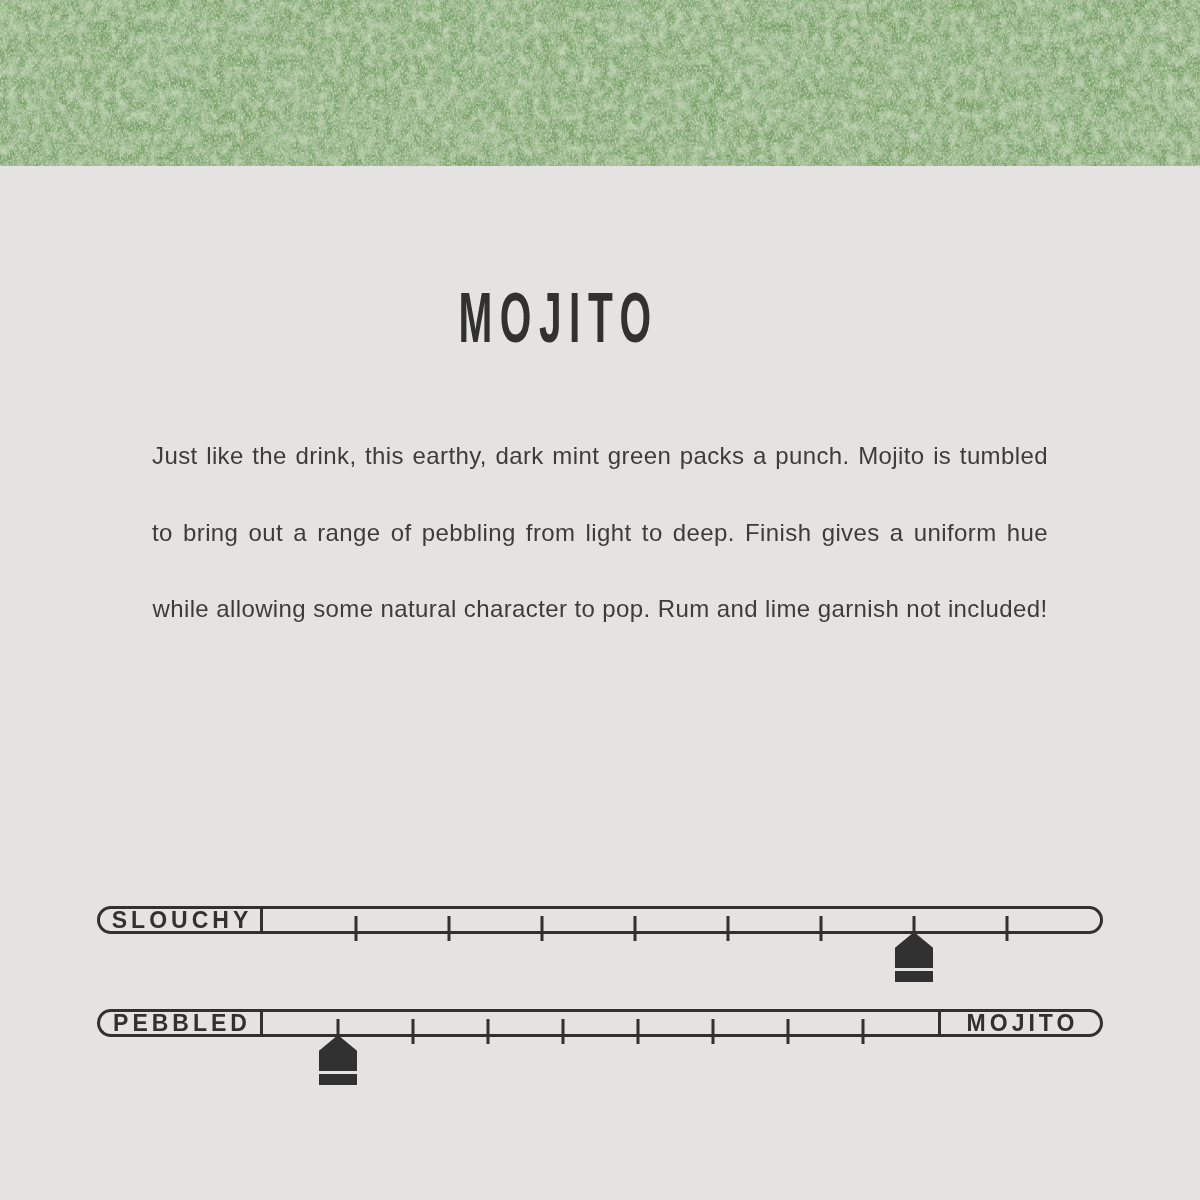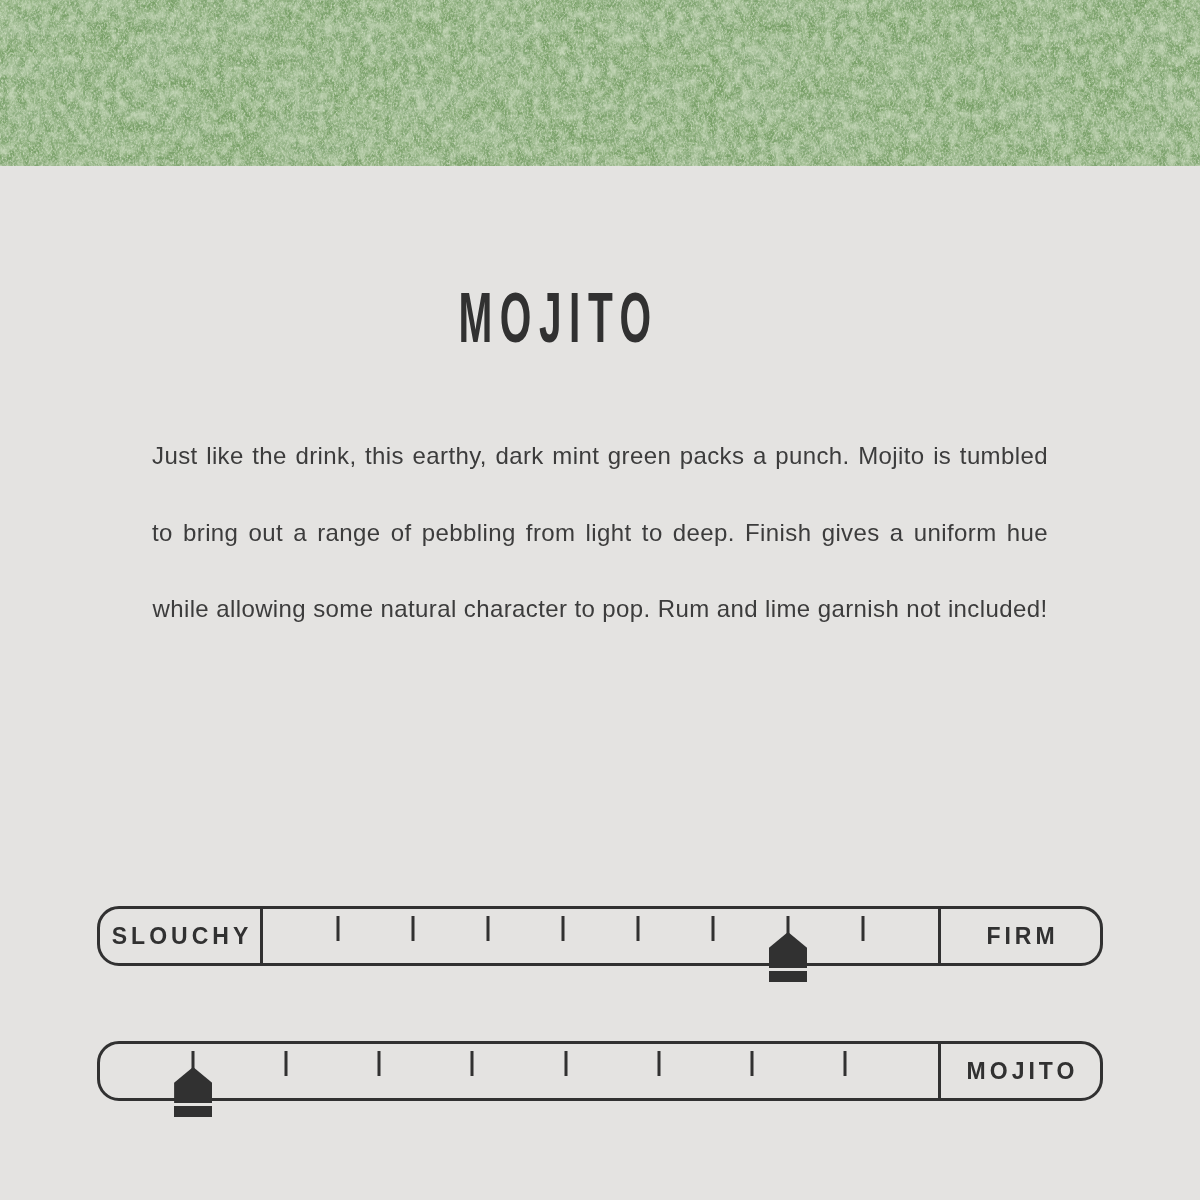--- a/index.html
+++ b/index.html
@@ -71,21 +71,21 @@
   .sliders {
     position: absolute;
     top: 906px;
     left: 97px;
     width: 1006px;
   }
   .scale {
     position: relative;
     display: flex;
     align-items: stretch;
-    height: 60px;
+    height: 28px;
     border: 3px solid var(--ink);
     border-radius: 22px;
     background: transparent;
   }
   .scale + .scale { margin-top: 75px; }
   .scale-label {
     display: flex;
     align-items: center;
     justify-content: center;
     font-size: 23px;
@@ -173,24 +173,24 @@
           <div class="tick" style="left: 44.4444%;"></div>
           <div class="tick" style="left: 55.5556%;"></div>
           <div class="tick" style="left: 66.6667%;"></div>
           <div class="tick" style="left: 77.7778%;"></div>
           <div class="tick" style="left: 88.8889%;"></div>
           <div class="marker" style="left: 77.7778%;">
             <div class="marker-head"></div>
             <div class="marker-bar"></div>
           </div>
         </div>
-      <div class="scale-label right">FIRM</div>
     </div>
 
     <div class="scale">
+      <div class="scale-label left">PEBBLED</div>
       <div class="track">
           <div class="tick" style="left: 11.1111%;"></div>
           <div class="tick" style="left: 22.2222%;"></div>
           <div class="tick" style="left: 33.3333%;"></div>
           <div class="tick" style="left: 44.4444%;"></div>
           <div class="tick" style="left: 55.5556%;"></div>
           <div class="tick" style="left: 66.6667%;"></div>
           <div class="tick" style="left: 77.7778%;"></div>
           <div class="tick" style="left: 88.8889%;"></div>
           <div class="marker" style="left: 11.1111%;">

